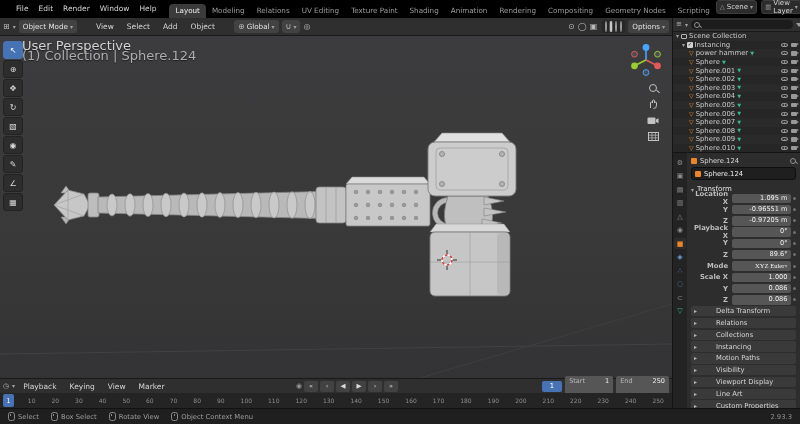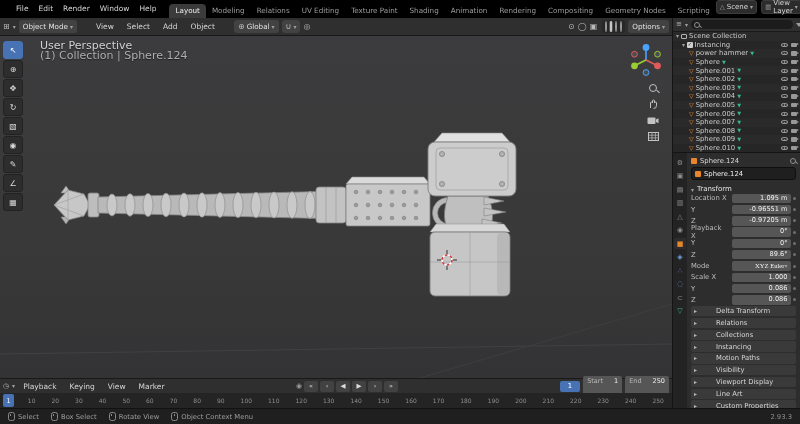--- a/index.html
+++ b/index.html
@@ -21,21 +21,21 @@
   .hgap{width:8px;}
   .hicn{color:#b9b9b9;font-size:8px;line-height:1;}
   .shadeset{display:flex;align-items:center;gap:1px;background:#272727;border-radius:3px;padding:1px 2px;margin-left:2px;}
   .shcirc{width:7px;height:7px;border-radius:50%;border:1px solid #9a9a9a;box-sizing:border-box;}
   .shcirc.fill{background:#c9c9c9;border-color:#c9c9c9;}
   .shwrap{padding:1px;border-radius:2px;}
   .shwrap.active{background:#55猫5555;background:#555;}
   .vh-right{margin-left:auto;display:flex;align-items:center;gap:3px;}
   
   .viewport{position:absolute;left:0;top:36px;width:672px;height:342px;background:linear-gradient(#3c3c3e 0%,#393939 60%,#333335 100%);overflow:hidden;}
-  .vp-overlay{position:absolute;left:40px;top:5px;line-height:10px;font-size:11px;color:#d2d2d2;text-shadow:0 1px 1px #00000088;}
+  .vp-overlay{position:absolute;left:22px;top:5px;line-height:10px;font-size:13px;color:#d2d2d2;text-shadow:0 1px 1px #00000088;}
   .vp-overlay .l2{color:#aeaeae;}
   .toolshelf{position:absolute;left:3px;top:5px;width:20px;display:flex;flex-direction:column;gap:1px;}
   .tool{height:16px;background:#2d2d2d;border:1px solid #222;border-radius:3px;display:flex;align-items:center;justify-content:center;color:#d9d9d9;font-size:8px;}
   .tool.active{background:#4772b3;border-color:#4772b3;color:#fff;}
   .gizmo{position:absolute;right:8px;top:6px;}
   .navstack{position:absolute;right:13px;top:48px;display:flex;flex-direction:column;gap:7px;align-items:center;}
   .nv-mag{width:6px;height:6px;border:1.2px solid #c0c0c0;border-radius:50%;position:relative;}
   .nv-mag::after{content:"";position:absolute;width:4px;height:1.2px;background:#c0c0c0;right:-3.5px;bottom:-1.5px;transform:rotate(40deg);}
   
   .outliner{position:absolute;left:672px;top:18px;width:128px;height:134px;background:#262626;border-left:1px solid #141414;box-sizing:border-box;}
@@ -65,35 +65,35 @@
   .ptab.active{background:#2d2d2d;}
   .ptab.c-obj{color:#e8862d;}
   .ptab.c-mod,.ptab.c-part,.ptab.c-phys{color:#6f9fd8;}
   .ptab.c-data{color:#39b88e;}
   .pbody{margin-left:14px;padding:2px 4px 0 4px;font-size:6.8px;}
   .crumb{display:flex;align-items:center;gap:3px;height:11px;color:#d8d8d8;}
   .cube{width:6px;height:6px;background:#e8862d;border-radius:1px;}
   .namefield{display:flex;align-items:center;gap:3px;height:11px;background:#1f1f1f;border:1px solid #0f0f0f;border-radius:3px;padding:0 3px;margin:1px 0 2px;color:#ececec;}
   .phdr{display:flex;align-items:flex-end;gap:3px;height:11px;color:#e3e3e3;font-size:7px;}
   .frow{display:flex;align-items:center;height:10.5px;margin-bottom:0.8px;}
-  .flabel{width:37px;padding-right:4px;color:#bdbdbd;flex:none;}
+  .flabel{width:37px;text-align:right;padding-right:4px;color:#bdbdbd;flex:none;font-weight:bold;}
   .fval{flex:1;background:#565656;border-radius:2px;height:9.5px;line-height:9.5px;padding:0 3px;color:#f2f2f2;text-align:right;font-size:6.6px;min-width:0;}
   .fval.ddv{display:flex;align-items:center;text-align:right;font-family:Liberation Serif, serif;}
   .fval.ddv .vtxt{flex:1;}
   .fdot{width:3px;height:3px;border-radius:50%;background:#6e6e6e;margin-left:2.5px;flex:none;}
   .sec{height:10.5px;background:#3a3a3a;border-radius:2px;margin-bottom:1.3px;display:flex;align-items:center;gap:19px;padding:0 3px;color:#d6d6d6;}
   .sec .caret{color:#b5b5b5;}
   
   .timeline{position:absolute;left:0;top:378px;width:672px;height:30px;}
   .tl-header{height:15px;background:#2f2f2f;border-top:1px solid #191919;display:flex;align-items:center;gap:3px;padding:0 3px;box-sizing:border-box;position:relative;}
   .transport{position:absolute;left:296px;display:flex;align-items:center;gap:2px;}
   .tbtn{min-width:10px;height:11px;background:#424242;border-radius:2px;display:flex;align-items:center;justify-content:center;color:#ddd;font-size:6.5px;padding:0 2px;}
   .tl-fields{margin-left:auto;display:flex;align-items:center;gap:3px;}
   .framebox{background:#4772b3;color:#fff;border-radius:2px;height:11px;line-height:11px;padding:0 8px;font-size:6.8px;}
-  .sebox{background:#565656;color:#eee;border-radius:2px;height:20px;line-height:11px;padding:0 4px;font-size:6.5px;display:flex;gap:11px;}
+  .sebox{background:#565656;color:#eee;border-radius:2px;height:20px;line-height:11px;padding:0 4px;font-size:6.5px;display:flex;gap:20px;}
   .sebox .lbl{color:#b9b9b9;}
   .tl-ruler{height:15px;background:#242424;display:flex;justify-content:space-between;align-items:center;padding:0 8px;position:relative;}
   .tick{font-size:6px;color:#8e8e8e;}
   .playhead{position:absolute;left:3px;top:1px;width:11px;height:13px;background:#4772b3;border-radius:2px;color:#fff;font-size:6.5px;display:flex;align-items:center;justify-content:center;}
   
   .statusbar{position:absolute;left:0;top:408px;width:800px;height:16px;background:#1f1f1f;border-top:1px solid #121212;display:flex;align-items:center;gap:12px;padding:0 8px;box-sizing:border-box;color:#9c9c9c;font-size:6.8px;}
   .sbitem{display:flex;align-items:center;gap:3px;}
   .msi{width:5px;height:7px;border:1px solid #8a8a8a;border-radius:2.5px;position:relative;}
   .msi::after{content:"";position:absolute;left:1.4px;top:1px;width:1px;height:2px;background:#8a8a8a;}
   .version{margin-left:auto;color:#8d8d8d;}

